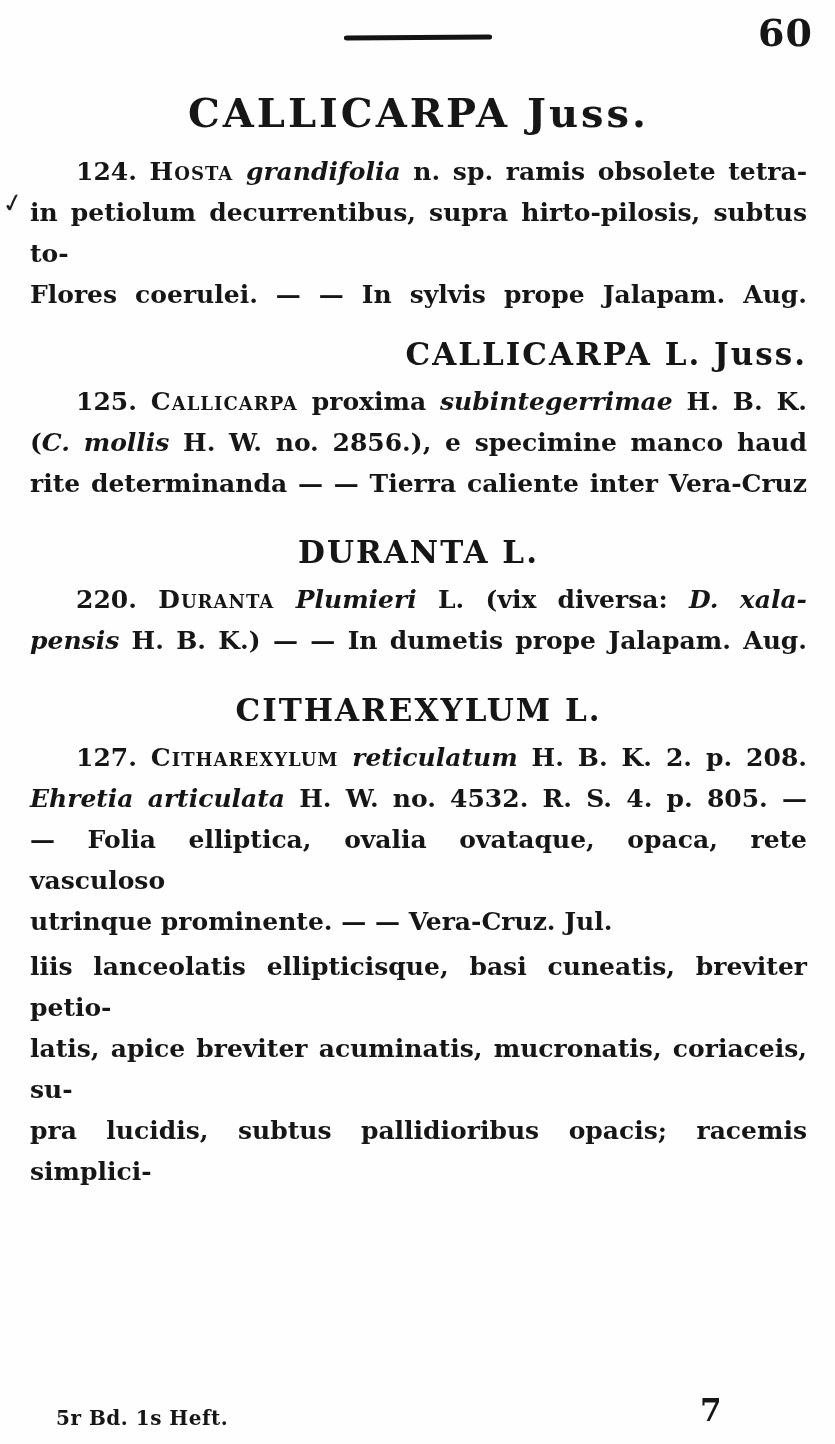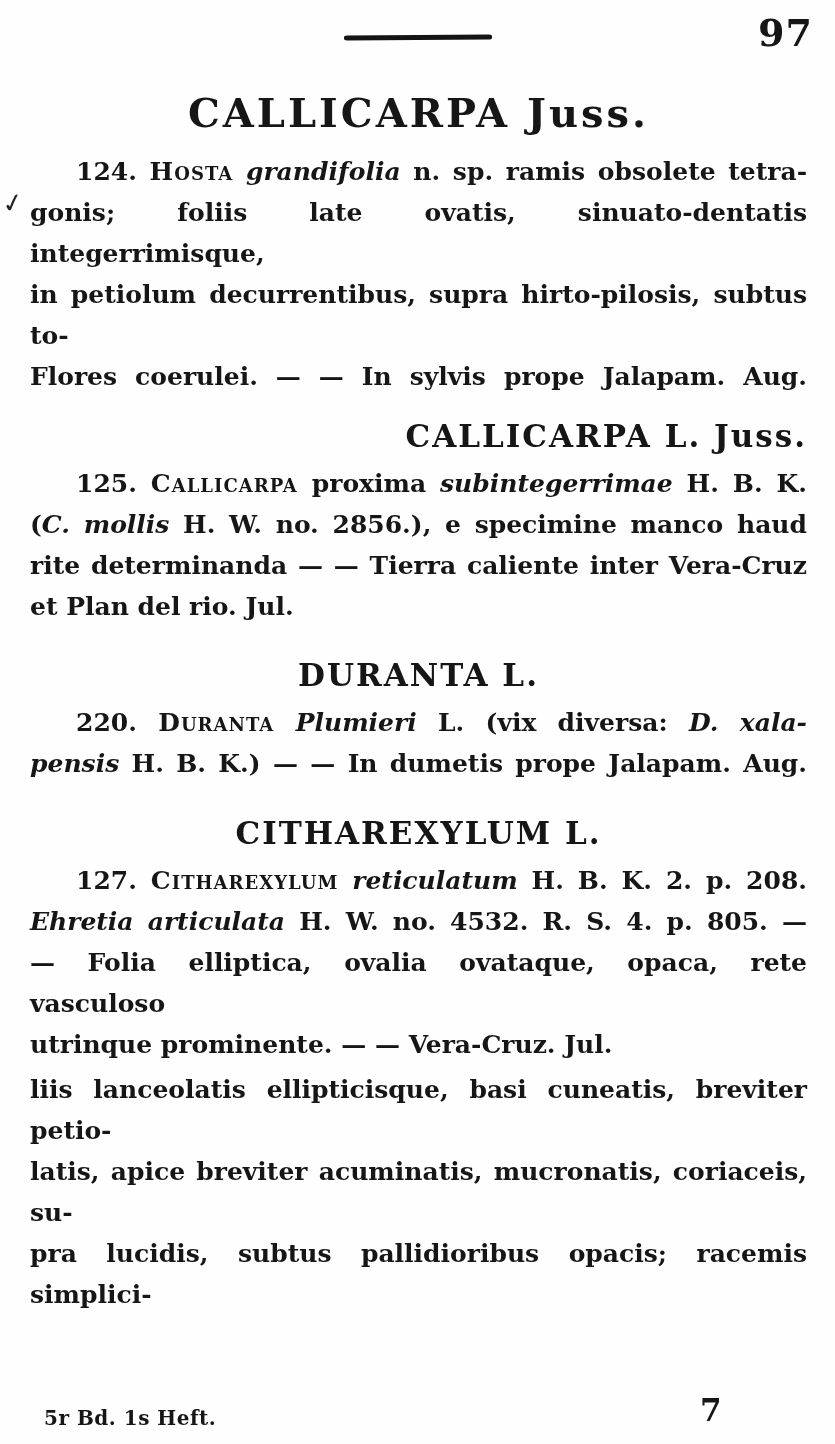--- a/index.html
+++ b/index.html
@@ -63,57 +63,55 @@
     text-align:justify;
     text-align-last:justify;
     white-space:normal;
   }
   .tl.noj { text-align-last:left; }
   .tl.ind { text-indent:46px; }
   .s-n  { }
   .s-sc { font-variant:small-caps; letter-spacing:1px; }
   .s-i  { font-style:italic; }
   .footer-sig {
-    position:absolute; left:44px; top:1406px;
+    position:absolute; left:56px; top:1406px;
     font-size:20px; letter-spacing:0.5px;
   }
   .footer-sheet {
     position:absolute; left:700px; top:1392px;
     font-size:31px;
   }
 </style>
 </head>
 <body>
 
 <div class="page">
 
-  <div class="pageno">97</div>
+  <div class="pageno">60</div>
   <div class="toprule"></div>
   <div class="margin-mark">✓</div>
 
   <div class="content">
 
     <div class="family-heading">CALLICARPA Juss.</div>
 
     <div>
       <div class="entry e-124">
           <div class="tl ind"><span class="s-n">124. </span><span class="s-sc">Hosta</span><span class="s-n"> </span><span class="s-i">grandifolia</span><span class="s-n"> n. sp. ramis obsolete tetra-</span></div>
-          <div class="tl"><span class="s-n">gonis; foliis late ovatis, sinuato-dentatis integerrimisque,</span></div>
           <div class="tl"><span class="s-n">in petiolum decurrentibus, supra hirto-pilosis, subtus to-</span></div>
           <div class="tl"><span class="s-n">Flores coerulei. — — In sylvis prope Jalapam. Aug.</span></div>
         </div>
     </div>
 
     <div>
       <div class="genus-heading gh-2">CALLICARPA L. Juss.</div>
       <div class="entry e-125">
           <div class="tl ind"><span class="s-n">125. </span><span class="s-sc">Callicarpa</span><span class="s-n"> proxima </span><span class="s-i">subintegerrimae</span><span class="s-n"> H. B. K.</span></div>
           <div class="tl"><span class="s-n">(</span><span class="s-i">C. mollis</span><span class="s-n"> H. W. no. 2856.), e specimine manco haud</span></div>
           <div class="tl"><span class="s-n">rite determinanda — — Tierra caliente inter Vera-Cruz</span></div>
-          <div class="tl noj"><span class="s-n">et Plan del rio. Jul.</span></div>
         </div>
     </div>
 
     <div>
       <div class="genus-heading gh-3">DURANTA L.</div>
       <div class="entry e-126">
           <div class="tl ind"><span class="s-n">220. </span><span class="s-sc">Duranta</span><span class="s-n"> </span><span class="s-i">Plumieri</span><span class="s-n"> L. (vix diversa: </span><span class="s-i">D. xala-</span></div>
           <div class="tl"><span class="s-i">pensis</span><span class="s-n"> H. B. K.) — — In dumetis prope Jalapam. Aug.</span></div>
         </div>
     </div>

